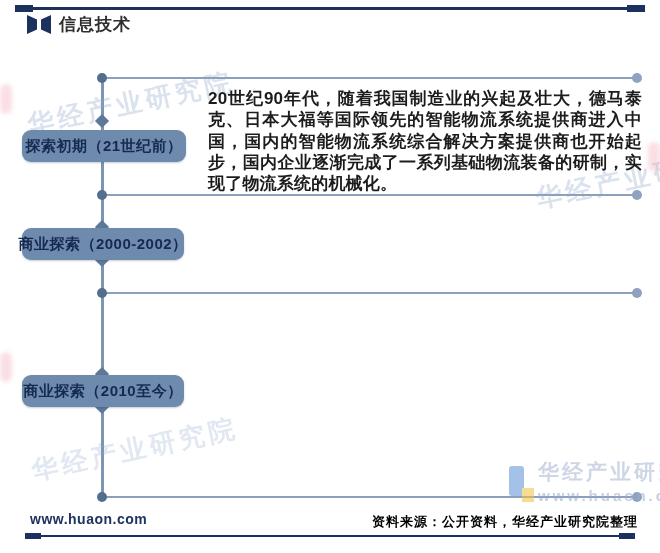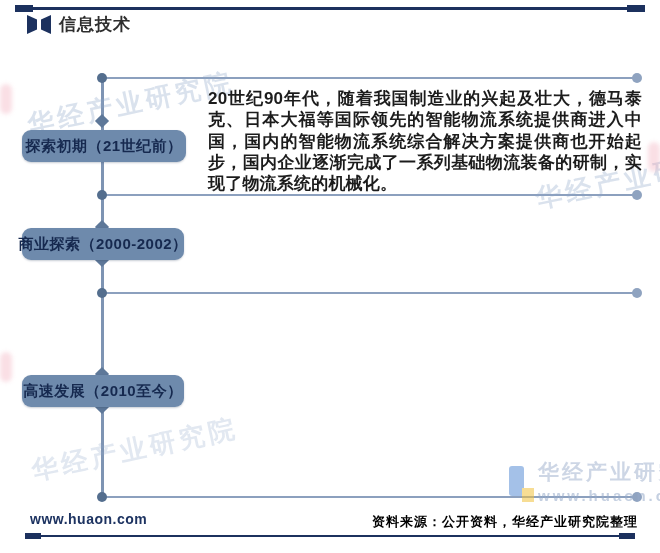--- a/index.html
+++ b/index.html
@@ -104,21 +104,21 @@
   <div class="diamond" style="top:149px;"></div>
   <div class="tl-label" style="top:122px;width:164px;margin-top:8px;">探索初期（21世纪前）</div>
   <div class="tl-text" style="top:88px;font-weight:bold;">20世纪90年代，随着我国制造业的兴起及壮大，德马泰克、日本大福等国际领先的智能物流系统提供商进入中国，国内的智能物流系统综合解决方案提供商也开始起步，国内企业逐渐完成了一系列基础物流装备的研制，实现了物流系统的机械化。</div>
 
   <div class="diamond" style="top:222px;"></div>
   <div class="diamond" style="top:255px;"></div>
   <div class="tl-label" style="top:228px;width:162px;">商业探索（2000-2002）</div>
 
   <div class="diamond" style="top:369px;"></div>
   <div class="diamond" style="top:402px;"></div>
-  <div class="tl-label" style="top:375px;width:162px;">高速发展（2010至今）</div>
+  <div class="tl-label" style="top:375px;width:162px;">商业探索（2010至今）</div>
 
   <div class="site">www.huaon.com</div>
   <div class="source">资料来源：公开资料，华经产业研究院整理</div>
   <div class="rule" style="left:25px;top:535px;width:610px;height:2px;"></div>
   <div class="rule-cap" style="left:25px;top:533px;width:16px;height:6px;"></div>
   <div class="rule-cap" style="left:619px;top:533px;width:16px;height:6px;"></div>
 
 </div>
 
 </body></html>

